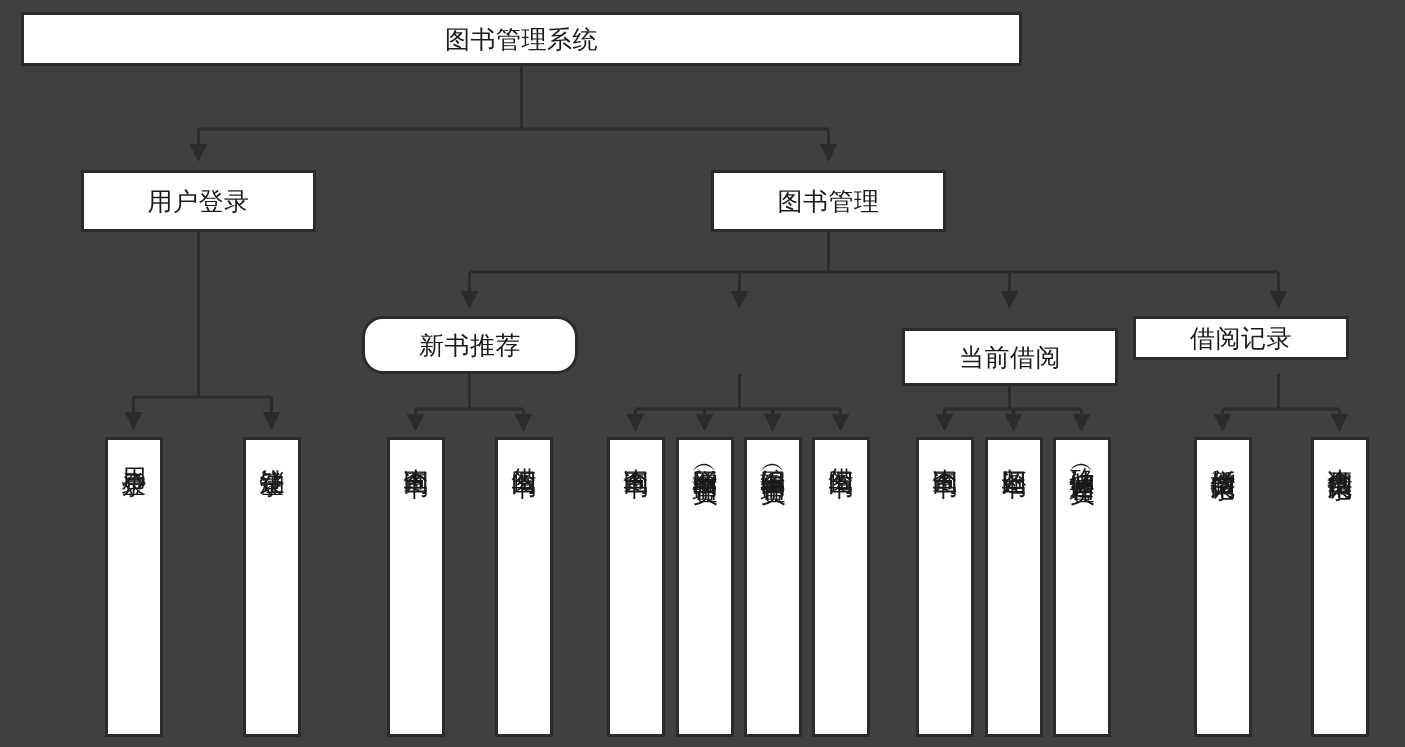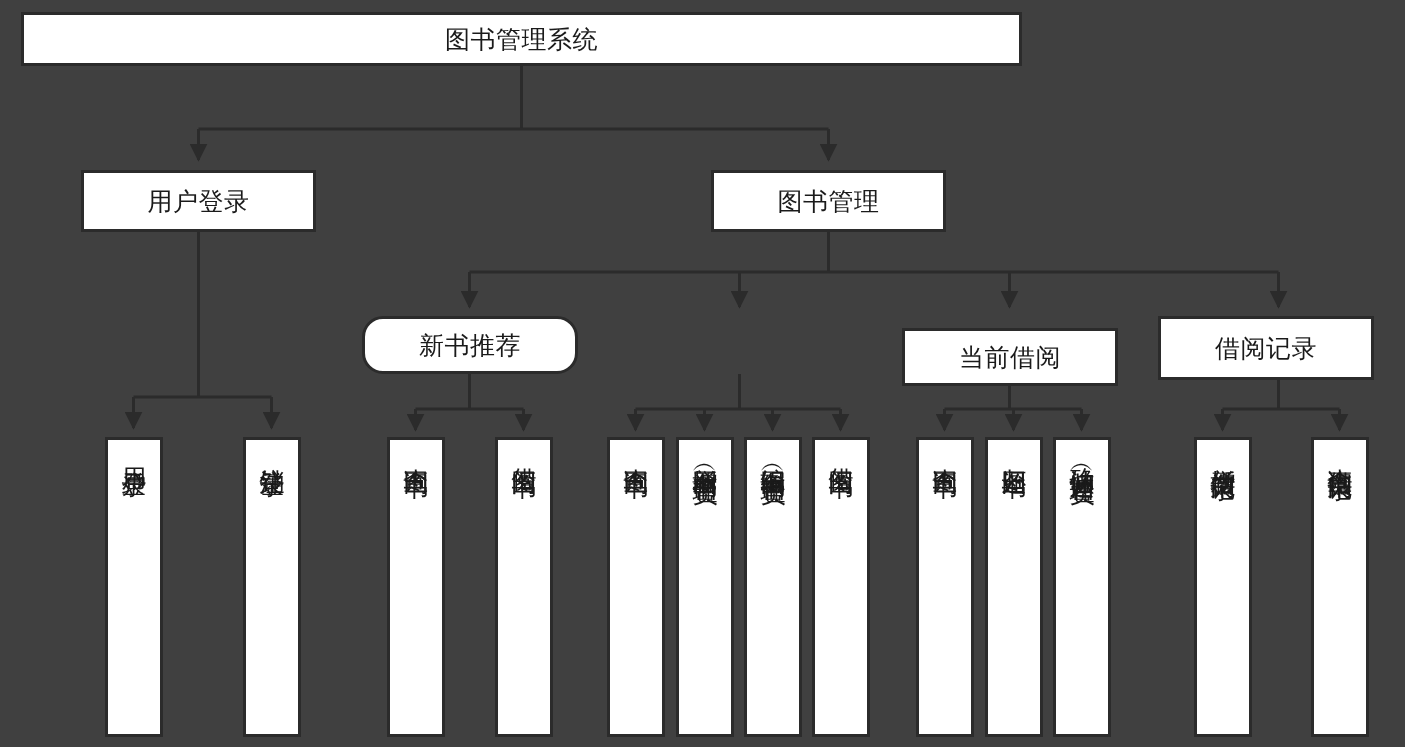--- a/index.html
+++ b/index.html
@@ -140,21 +140,21 @@
   <div class="node horiz" style="left:711px; top:170px; width:235px; height:62px;">
     <span class="node-label">图书管理</span>
   </div>
 
   <div class="node horiz" style="left:362px; top:316px; width:216px; height:58px;border-radius:21px;">
     <span class="node-label">新书推荐</span>
   </div>
   <div class="node horiz" style="left:902px; top:328px; width:216px; height:58px;">
     <span class="node-label">当前借阅</span>
   </div>
-  <div class="node horiz" style="left:1158px; top:316px; width:216px; height:64px;">
+  <div class="node horiz" style="left:1133px; top:316px; width:216px; height:44px;">
     <span class="node-label">借阅记录</span>
   </div>
 
   <div class="node vert" style="left:105px; top:437px; width:58px; height:300px;">
     <span class="node-label">用户登录</span>
   </div>
   <div class="node vert" style="left:243px; top:437px; width:58px; height:300px;">
     <span class="node-label">注销登录</span>
   </div>
 

